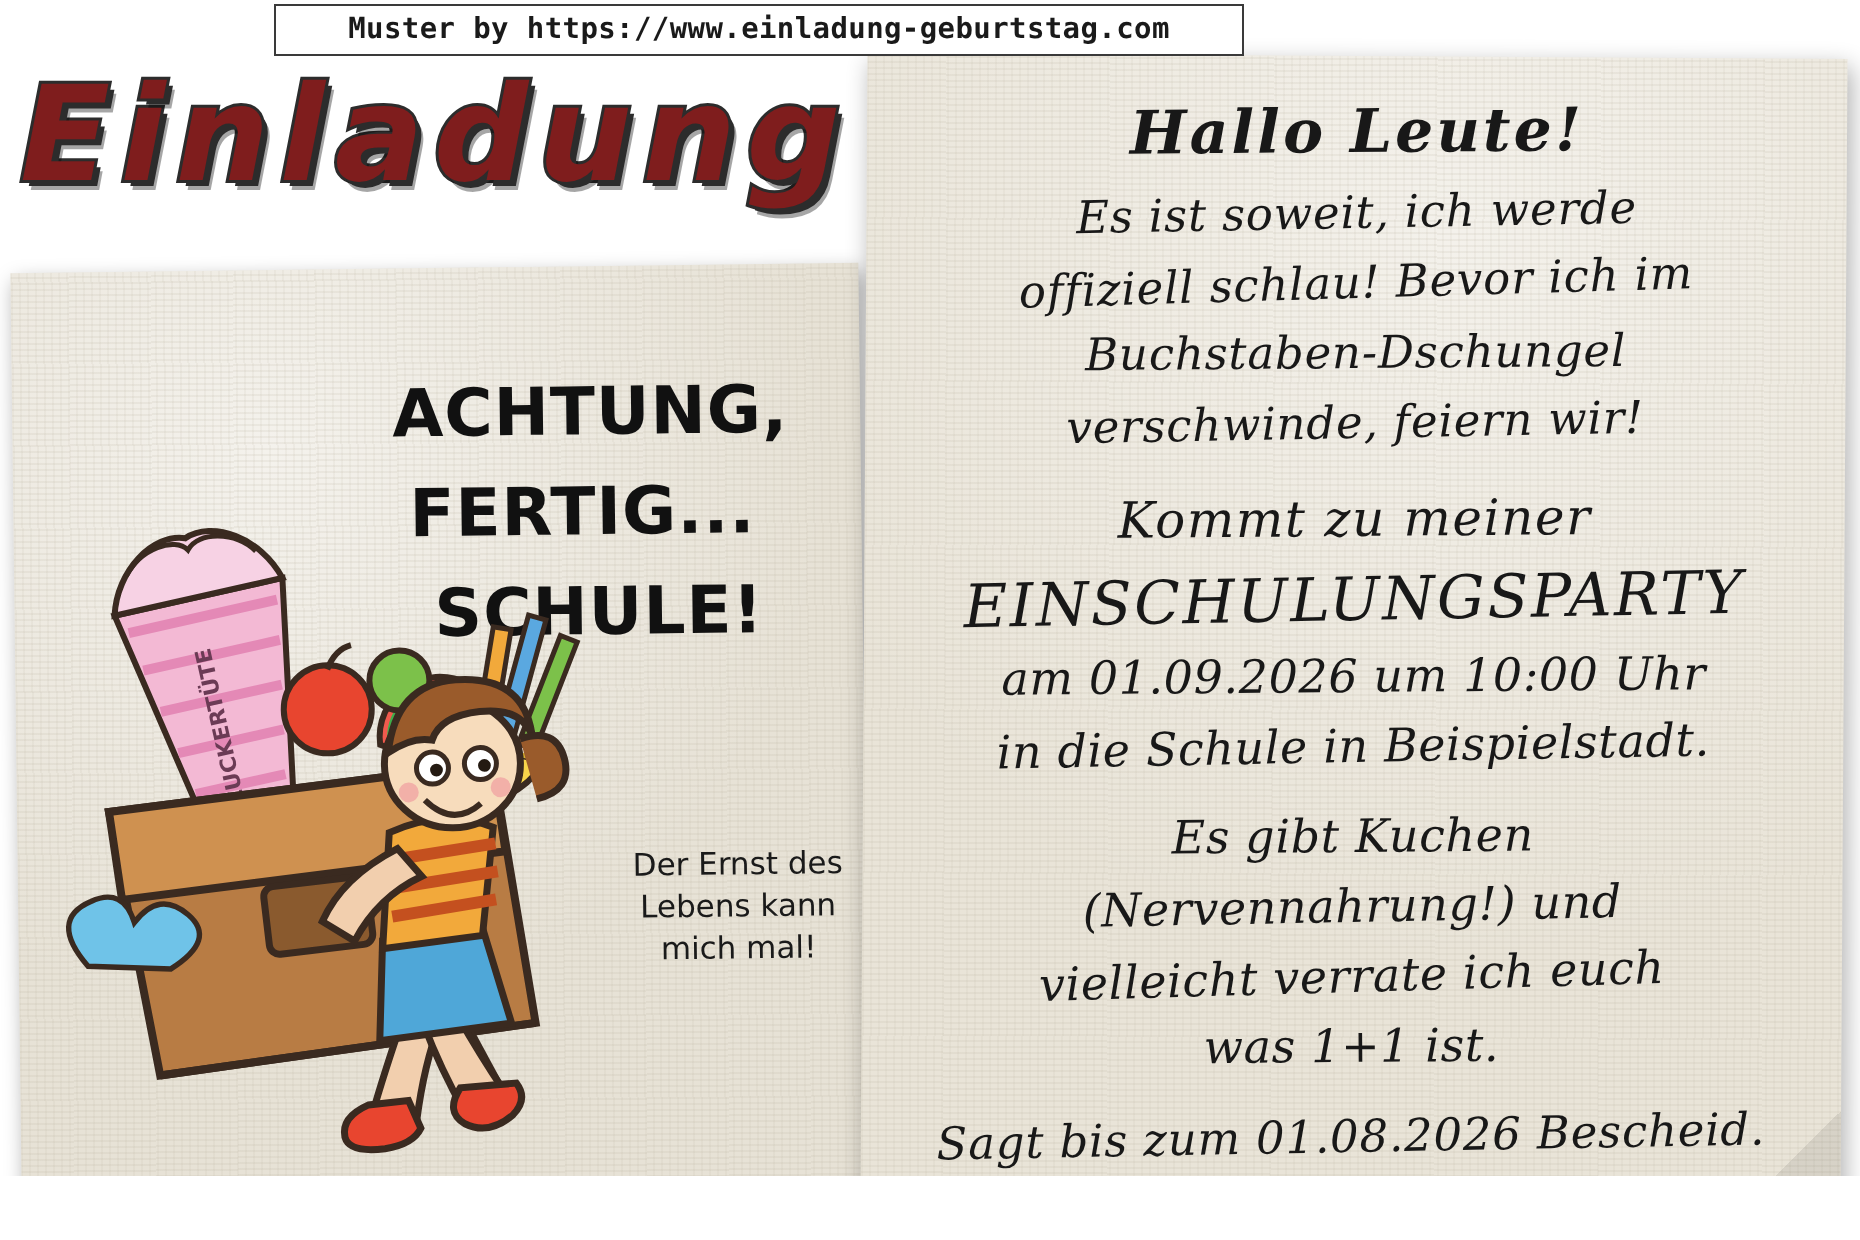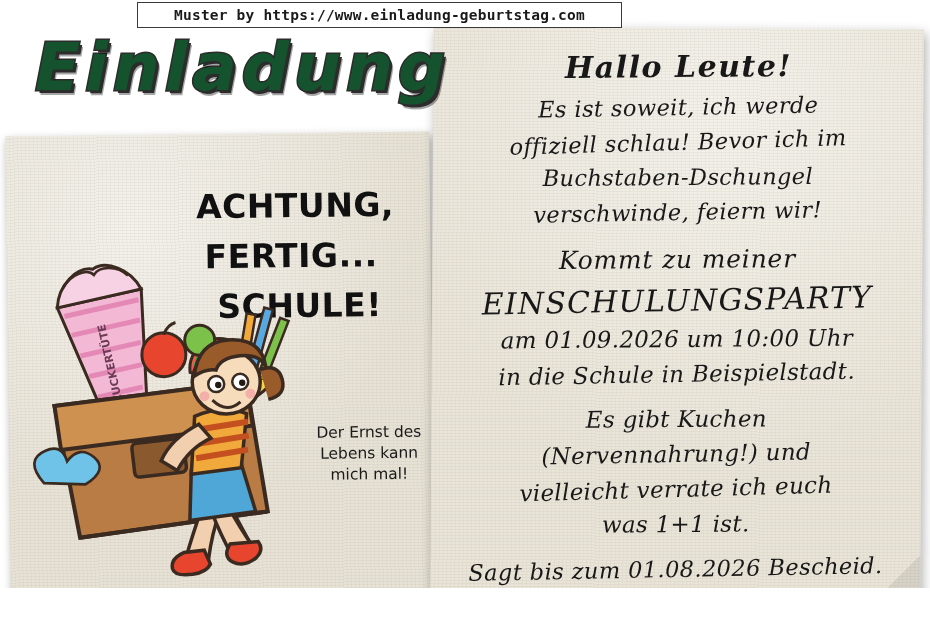--- a/index.html
+++ b/index.html
@@ -53,29 +53,28 @@
     width: 420px;
     height: 90px;
     z-index: 40;
   }
   #headline .txt {
     font-family: "DejaVu Sans", sans-serif;
     font-size: 66px;
     font-weight: bold;
     font-style: italic;
     letter-spacing: 5px;
-    color: #14532d;
+    color: #7f1d1d;
     -webkit-text-stroke: 3px #2c2c2c;
     paint-order: stroke fill;
     text-shadow:
        3px 3px 0 #2c2c2c,
        4px 5px 0 rgba(0,0,0,0.35);
     line-height: 88px;
     white-space: nowrap;
-    margin-left: 25px;
   }
 
   
   #card-left {
     position: absolute;
     left: 8px;
     top: 134px;
     width: 424px;
     height: 462px;
     background:

